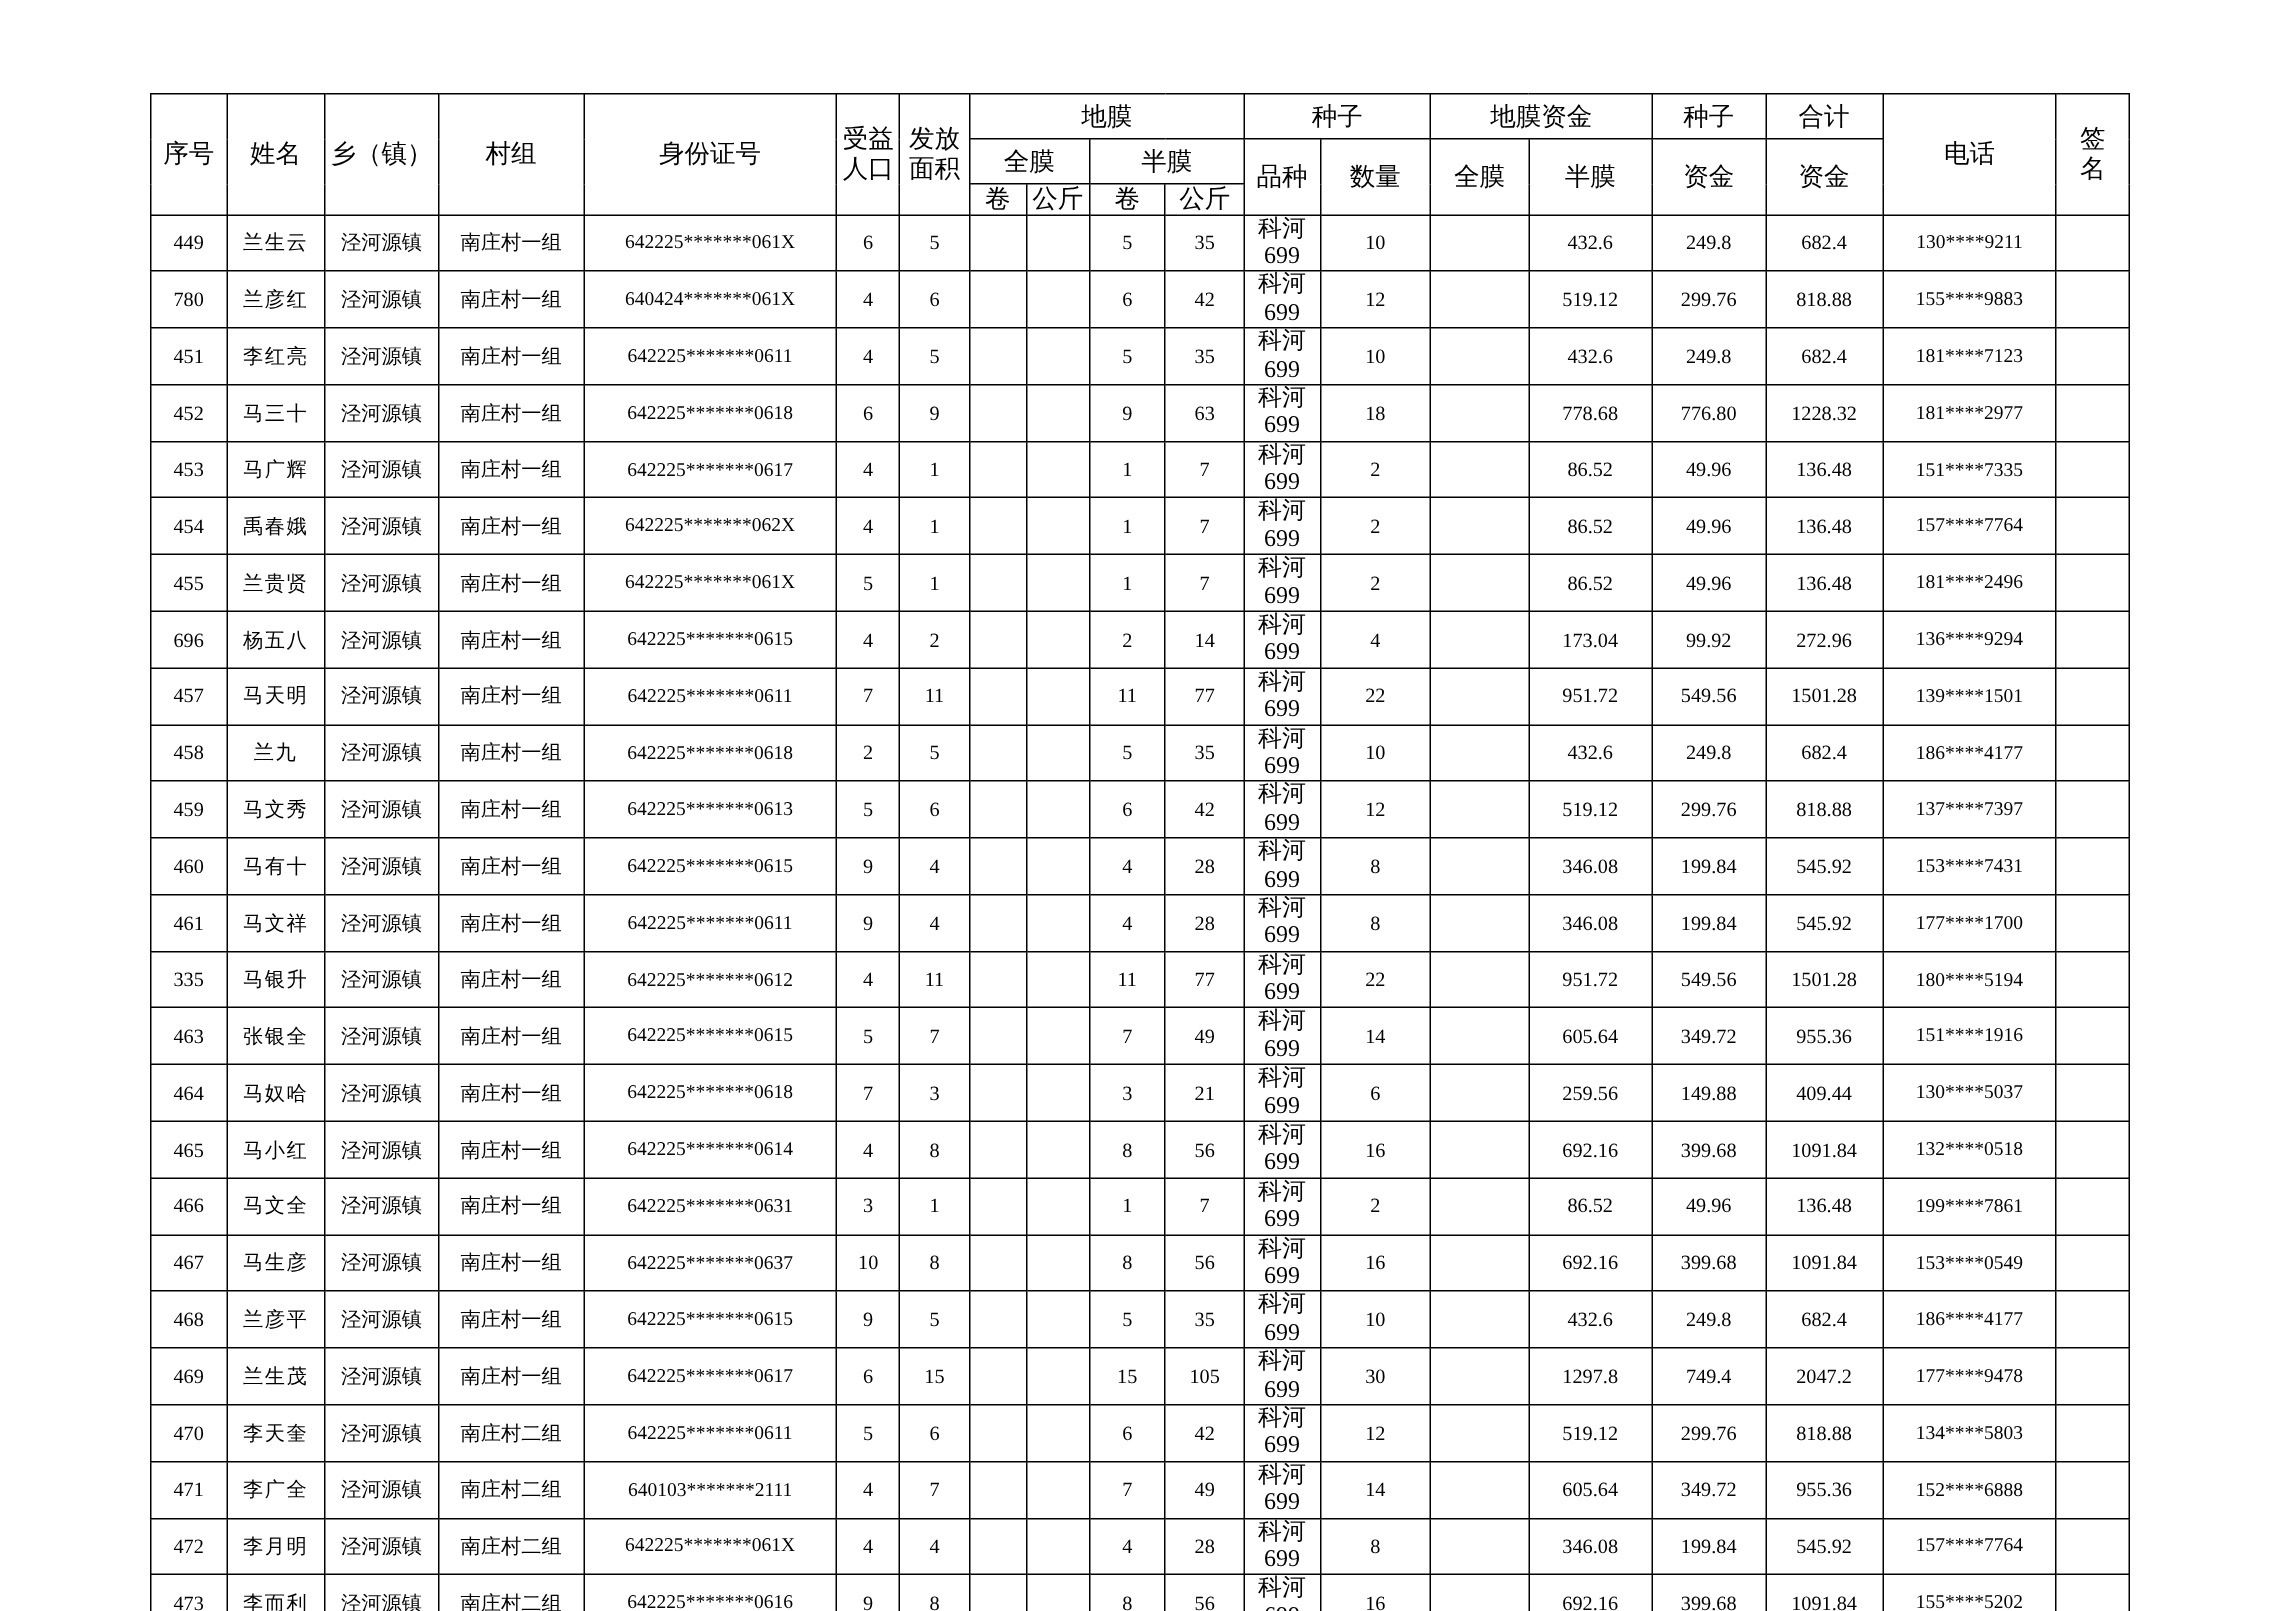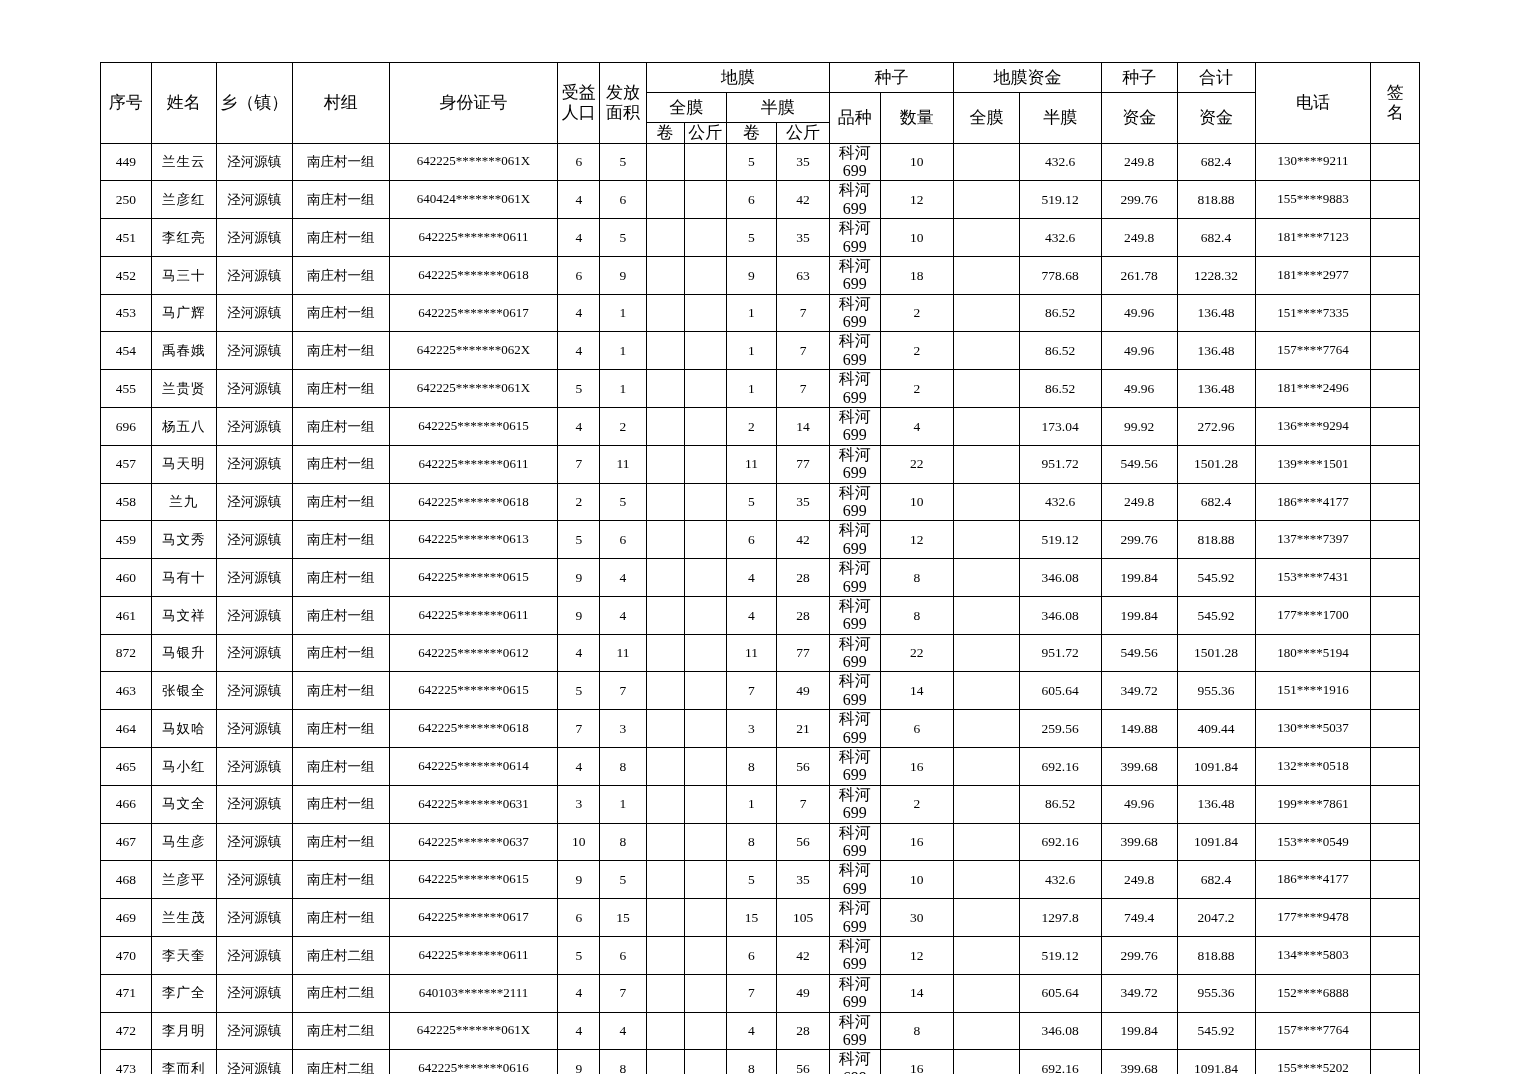--- a/index.html
+++ b/index.html
@@ -170,21 +170,21 @@
           </td>
           <td>10</td>
           <td></td>
           <td>432.6</td>
           <td>249.8</td>
           <td>682.4</td>
           <td class="phone">130****9211</td>
           <td></td>
         </tr>
         <tr>
-          <td>250</td>
+          <td>780</td>
           <td class="name">兰彦红</td>
           <td>泾河源镇</td>
           <td>南庄村一组</td>
           <td class="idnum">640424*******061X</td>
           <td>4</td>
           <td>6</td>
           <td></td>
           <td></td>
           <td>6</td>
           <td>42</td>
@@ -236,21 +236,21 @@
           <td></td>
           <td>9</td>
           <td>63</td>
           <td class="seed">
             <span>科河</span>
             <span>699</span>
           </td>
           <td>18</td>
           <td></td>
           <td>778.68</td>
-          <td>261.78</td>
+          <td>776.80</td>
           <td>1228.32</td>
           <td class="phone">181****2977</td>
           <td></td>
         </tr>
         <tr>
           <td>453</td>
           <td class="name">马广辉</td>
           <td>泾河源镇</td>
           <td>南庄村一组</td>
           <td class="idnum">642225*******0617</td>
@@ -458,21 +458,21 @@
           </td>
           <td>8</td>
           <td></td>
           <td>346.08</td>
           <td>199.84</td>
           <td>545.92</td>
           <td class="phone">177****1700</td>
           <td></td>
         </tr>
         <tr>
-          <td>872</td>
+          <td>335</td>
           <td class="name">马银升</td>
           <td>泾河源镇</td>
           <td>南庄村一组</td>
           <td class="idnum">642225*******0612</td>
           <td>4</td>
           <td>11</td>
           <td></td>
           <td></td>
           <td>11</td>
           <td>77</td>

